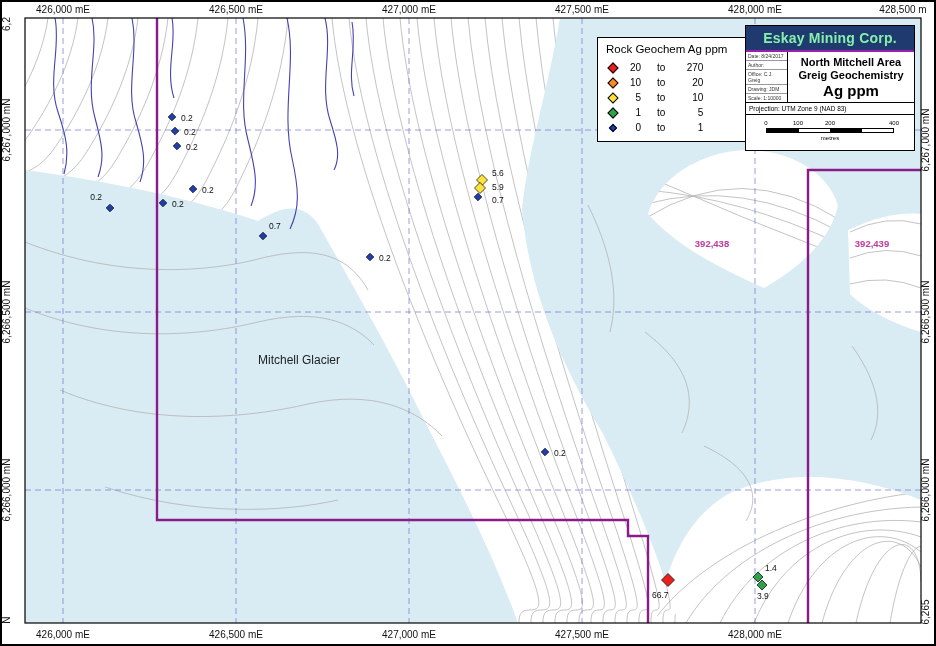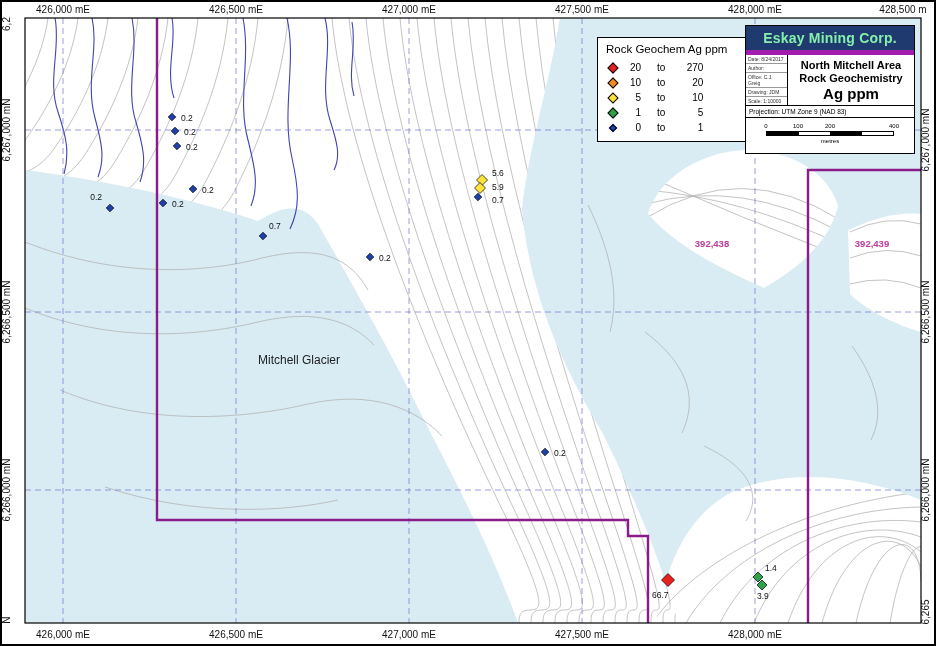--- a/index.html
+++ b/index.html
@@ -23,21 +23,21 @@
                 margin:0 8px 0 3px; flex:none; }
   .lg-diamond.small { width:6px; height:6px; margin:0 9px 0 4px; }
   .lg-min { width:16px; text-align:right; }
   .lg-to { margin:0 16px; }
   .lg-max { width:22px; text-align:right; }
 
   #titleblock { position:absolute; left:745px; top:25px; width:170px; background:#fff;
                 border:1px solid #000; z-index:3; }
   .tb-header { background:#1e3a6e; color:#eeb111; font-weight:bold; font-size:14px;
                text-align:center; padding:4px 0; letter-spacing:0.2px; }
-  .tb-main { display:flex; border-top:5px solid #a21caf; min-height:52px; }
+  .tb-main { display:flex; border-top:2px solid #a21caf; min-height:52px; }
   .tb-fields { width:42px; border-right:1px solid #000; display:flex; flex-direction:column; }
   .tb-field { flex:1; font-size:5px; padding:1px 2px; border-bottom:1px solid #999; color:#333; }
   .tb-field:last-child { border-bottom:none; }
   .tb-title { flex:1; text-align:center; padding:3px 2px; display:flex; flex-direction:column;
               justify-content:center; gap:1px; }
   .tb-line1, .tb-line2 { font-size:11px; font-weight:bold; }
   .tb-line3 { font-size:15px; font-weight:bold; }
   .tb-projection { border-top:1px solid #000; font-size:6.5px; padding:2px 3px; }
   .tb-scale { border-top:1px solid #000; height:36px; position:relative; }
   .sb-wrap { position:absolute; left:50%; top:5px; transform:translateX(-50%); width:128px; }
@@ -269,21 +269,21 @@
     <div class="tb-main">
       <div class="tb-fields" id="tb-fields">
           <div class="tb-field">Date: 8/24/2017</div>
           <div class="tb-field">Author:</div>
           <div class="tb-field">Office: C.J. Greig</div>
           <div class="tb-field">Drawing: JDM</div>
           <div class="tb-field">Scale: 1:10000</div>
         </div>
       <div class="tb-title">
         <div class="tb-line1">North Mitchell Area</div>
-        <div class="tb-line2">Rock Geochemistry</div>
+        <div class="tb-line2">Greig Geochemistry</div>
         <div class="tb-line3">Ag ppm</div>
       </div>
     </div>
     <div class="tb-projection">Projection: UTM Zone 9 (NAD 83)</div>
     <div class="tb-scale">
       <div class="sb-wrap">
         <div class="sb-ticks" id="sb-ticks">
             <span style="left: 0%;">0</span>
             <span style="left: 25%;">100</span>
             <span style="left: 50%;">200</span>

